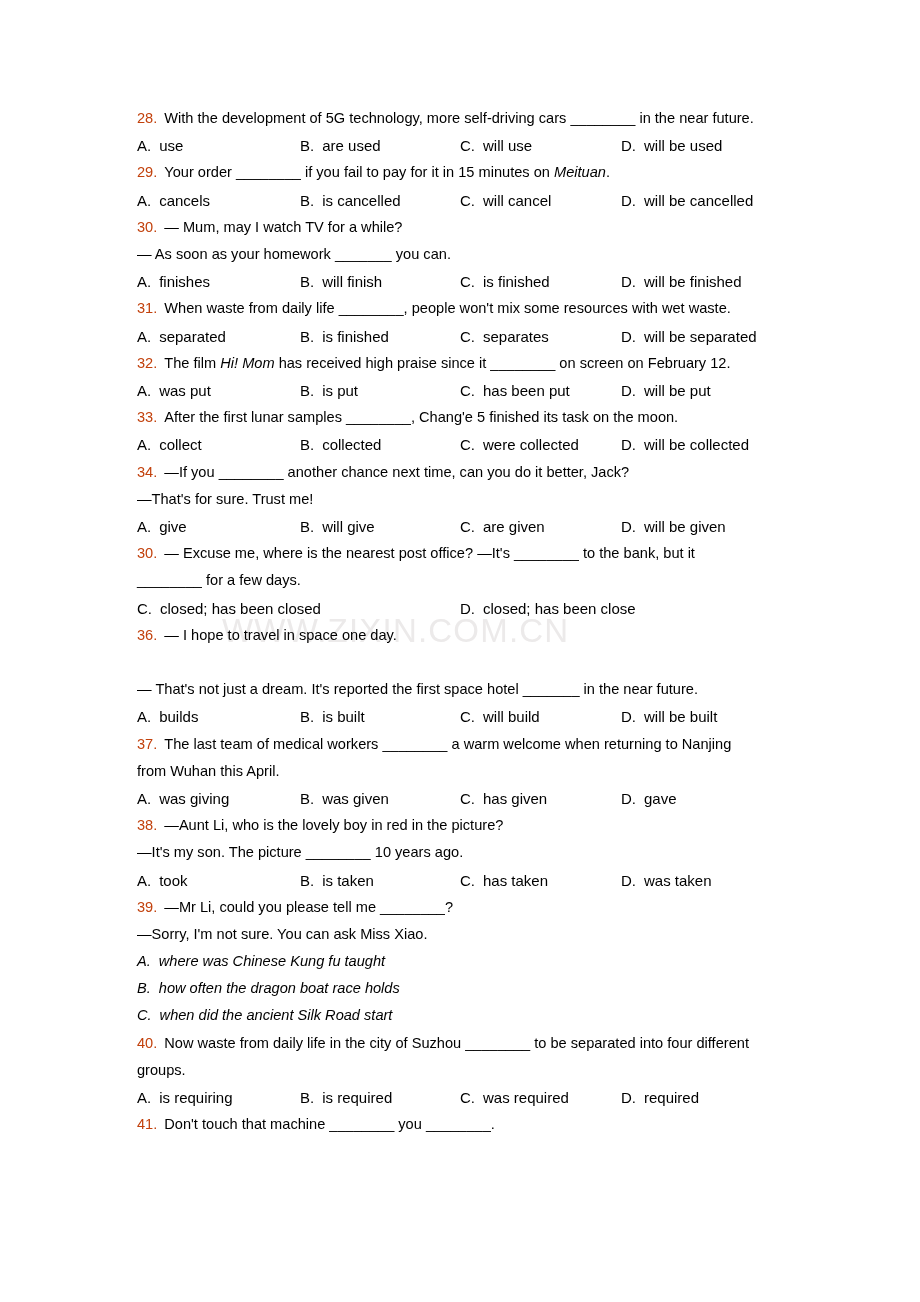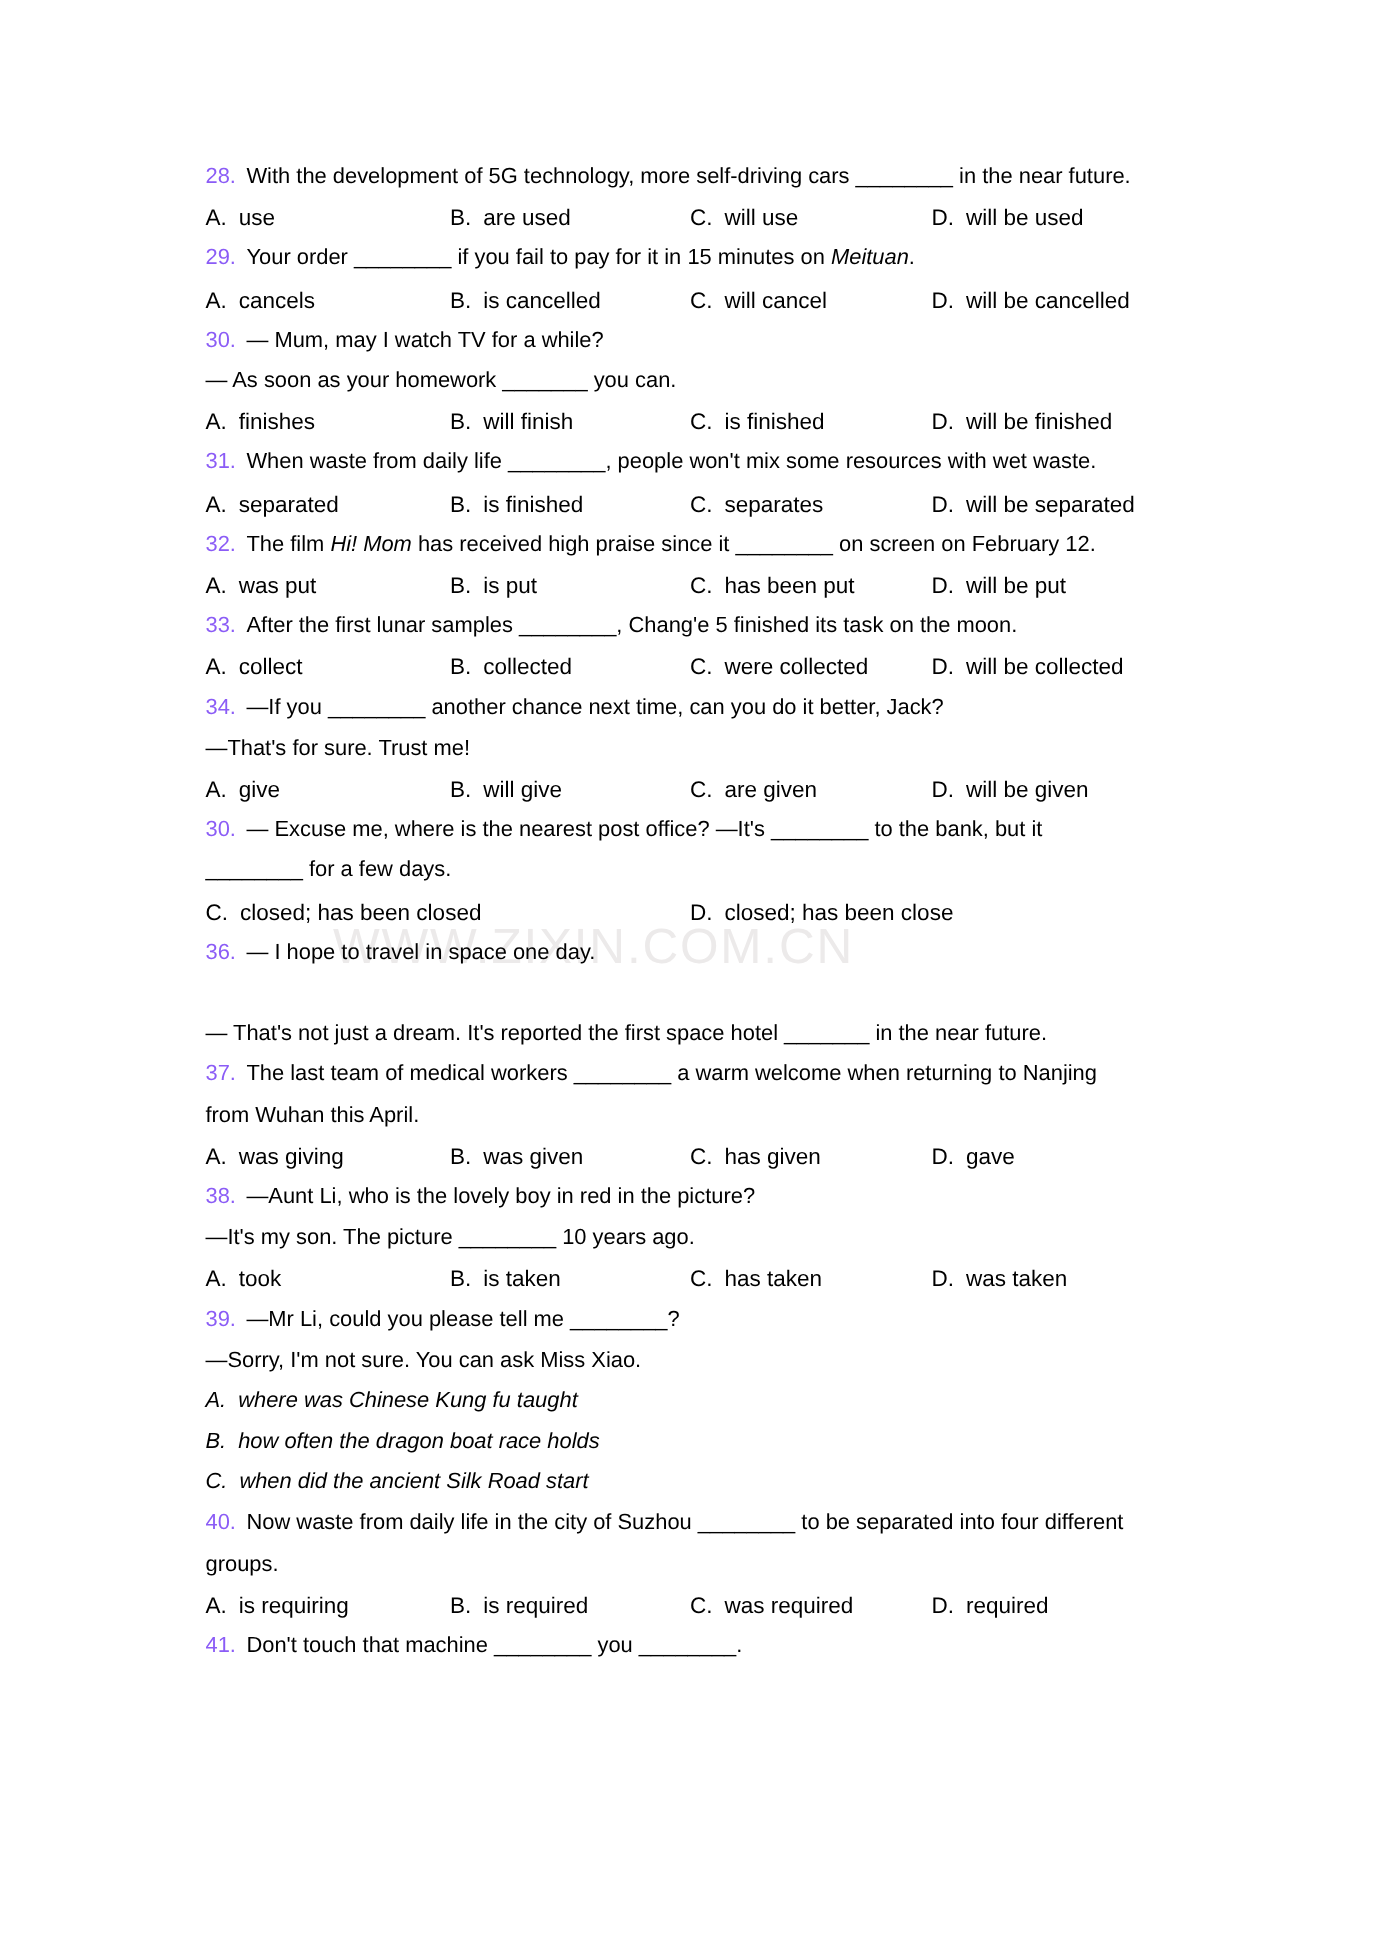--- a/index.html
+++ b/index.html
@@ -42,21 +42,21 @@
   }
   .q {
     margin: 0 0 0 0;
   }
   .line {
     font-size: 14.6px;
     line-height: 27.2px;
     white-space: nowrap;
   }
   .qnum {
-    color: #8b5cf6;
+    color: #c2410c;
     font-size: 14.6px;
   }
   .qgap {
     margin-right: 7px;
   }
   .qtext {
     font-size: 14.6px;
   }
   .ital {
     font-style: italic;
@@ -182,20 +182,26 @@
       <div class="opts">
         <span class="opt opt2C"><span class="lbl">C.</span><span>closed; has been closed</span></span>
         <span class="opt opt2D"><span class="lbl">D.</span><span>closed; has been close</span></span>
       </div>
     </div>
 
     <div class="q">
       <div class="line"><span class="qnum qgap">36.</span><span class="qtext">— I hope to travel in space one day.</span></div>
       <div class="line blankline">&nbsp;</div>
       <div class="line">— That's not just a dream. It's reported the first space hotel _______ in the near future.</div>
+      <div class="opts">
+        <span class="opt optA"><span class="lbl">A.</span><span>builds</span></span>
+        <span class="opt optB"><span class="lbl">B.</span><span>is built</span></span>
+        <span class="opt optC"><span class="lbl">C.</span><span>will build</span></span>
+        <span class="opt optD"><span class="lbl">D.</span><span>will be built</span></span>
+      </div>
     </div>
 
     <div class="q">
       <div class="line"><span class="qnum qgap">37.</span><span class="qtext">The last team of medical workers ________ a warm welcome when returning to Nanjing</span></div>
       <div class="line">from Wuhan this April.</div>
       <div class="opts">
         <span class="opt optA"><span class="lbl">A.</span><span>was giving</span></span>
         <span class="opt optB"><span class="lbl">B.</span><span>was given</span></span>
         <span class="opt optC"><span class="lbl">C.</span><span>has given</span></span>
         <span class="opt optD"><span class="lbl">D.</span><span>gave</span></span>

